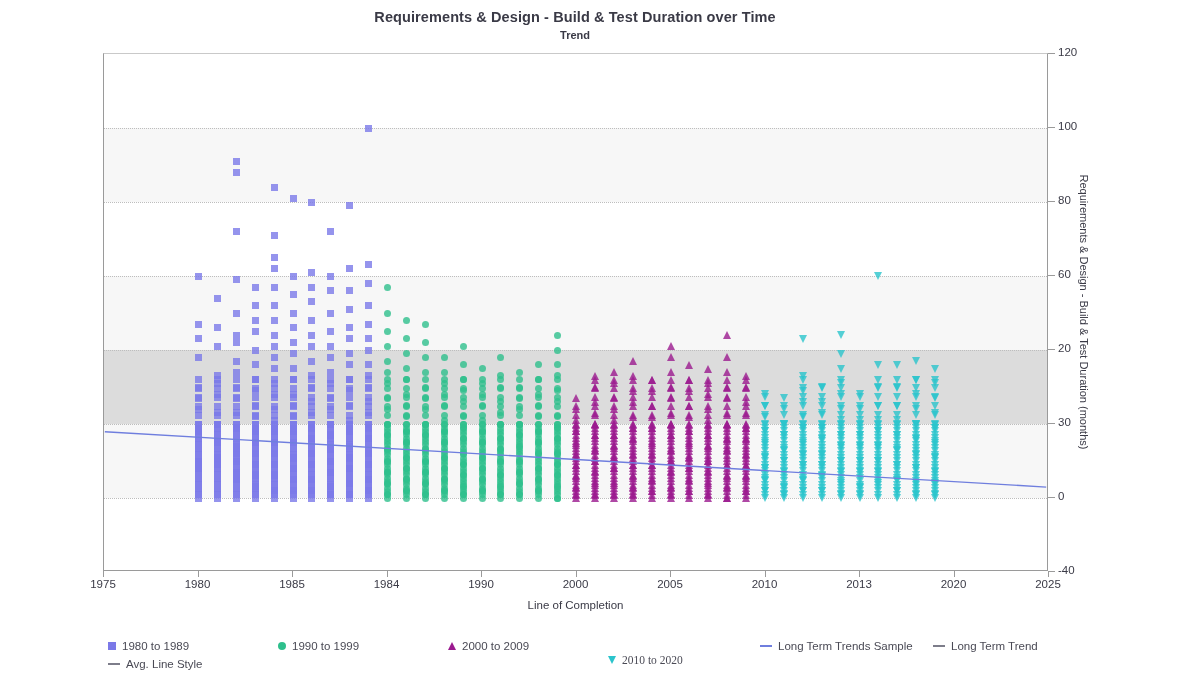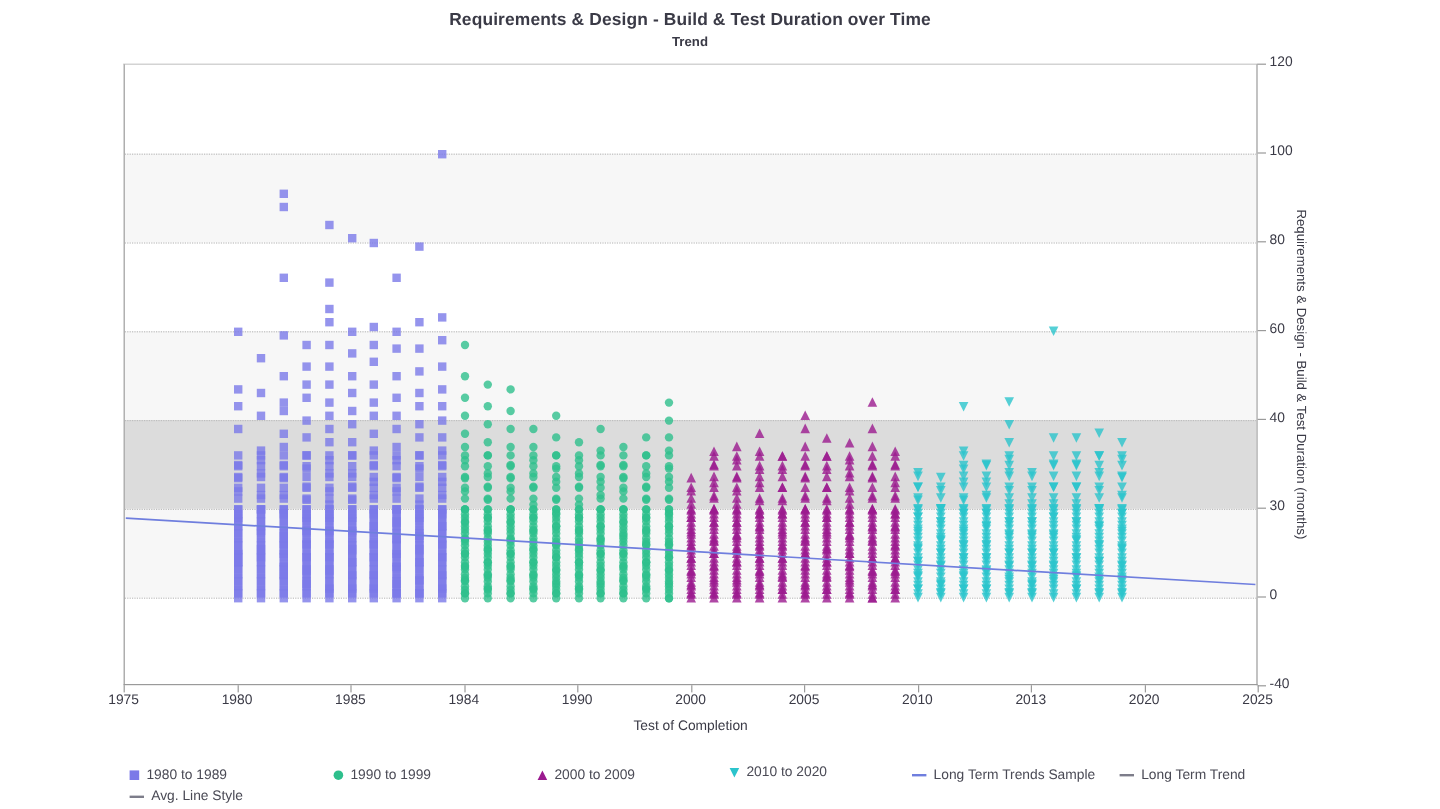--- a/index.html
+++ b/index.html
@@ -1903,33 +1903,33 @@
     <div class="x-tick-label" style="left: 670px;">2005</div>
     <div class="x-tick" style="left: 764.5px;"></div>
     <div class="x-tick-label" style="left: 764.5px;">2010</div>
     <div class="x-tick" style="left: 859px;"></div>
     <div class="x-tick-label" style="left: 859px;">2013</div>
     <div class="x-tick" style="left: 953.5px;"></div>
     <div class="x-tick-label" style="left: 953.5px;">2020</div>
     <div class="x-tick" style="left: 1048px;"></div>
     <div class="x-tick-label" style="left: 1048px;">2025</div>
   </div>
-<div id="x-axis-title">Test of Completion</div>
+<div id="x-axis-title">Line of Completion</div>
 
 <div id="y-axis">
     <div class="y-tick" style="top: 53px;"></div>
     <div class="y-tick-label" style="top: 53px;">120</div>
     <div class="y-tick" style="top: 127px;"></div>
     <div class="y-tick-label" style="top: 127px;">100</div>
     <div class="y-tick" style="top: 201px;"></div>
     <div class="y-tick-label" style="top: 201px;">80</div>
     <div class="y-tick" style="top: 275px;"></div>
     <div class="y-tick-label" style="top: 275px;">60</div>
     <div class="y-tick" style="top: 349px;"></div>
-    <div class="y-tick-label" style="top: 349px;">40</div>
+    <div class="y-tick-label" style="top: 349px;">20</div>
     <div class="y-tick" style="top: 423px;"></div>
     <div class="y-tick-label" style="top: 423px;">30</div>
     <div class="y-tick" style="top: 497px;"></div>
     <div class="y-tick-label" style="top: 497px;">0</div>
     <div class="y-tick" style="top: 571px;"></div>
     <div class="y-tick-label" style="top: 571px;">-40</div>
   </div>
 <div id="y-axis-title">Requirements &amp; Design - Build &amp; Test Duration (months)</div>
 
 <div id="legend">
@@ -1938,21 +1938,21 @@
       <span class="lg-label">1980 to 1989</span>
     </div>
     <div class="legend-item" style="left: 175px; top: 4px;">
       <span class="lg-ci"></span>
       <span class="lg-label">1990 to 1999</span>
     </div>
     <div class="legend-item" style="left: 345px; top: 4px;">
       <span class="lg-tu"></span>
       <span class="lg-label">2000 to 2009</span>
     </div>
-    <div class="legend-item" style="left: 505px; top: 2px;">
+    <div class="legend-item" style="left: 505px; top: 18px; font-family: Liberation Serif, serif;">
       <span class="lg-td"></span>
       <span class="lg-label">2010 to 2020</span>
     </div>
     <div class="legend-item" style="left: 657px; top: 4px;">
       <span class="lg-line-blue"></span>
       <span class="lg-label">Long Term Trends Sample</span>
     </div>
     <div class="legend-item" style="left: 830px; top: 4px;">
       <span class="lg-line-gray"></span>
       <span class="lg-label">Long Term Trend</span>

